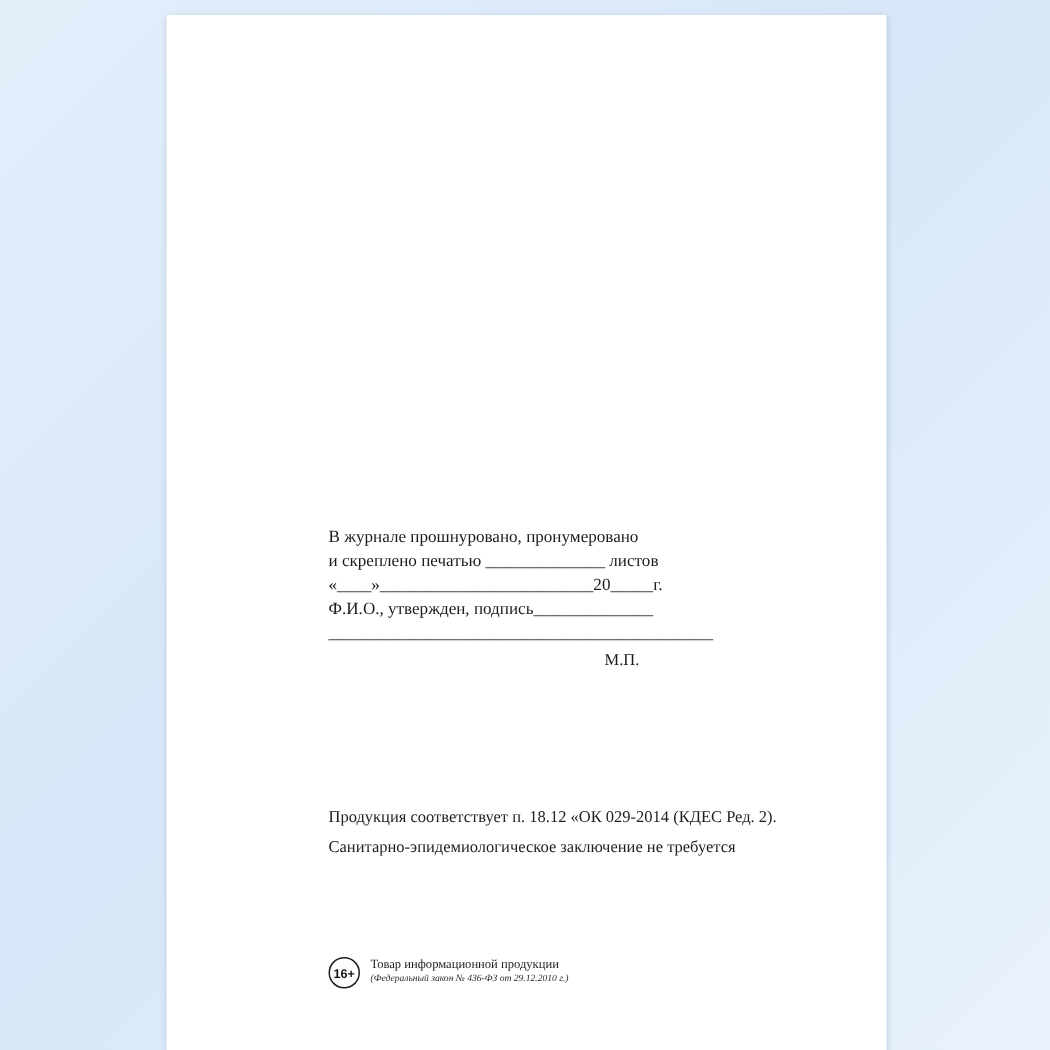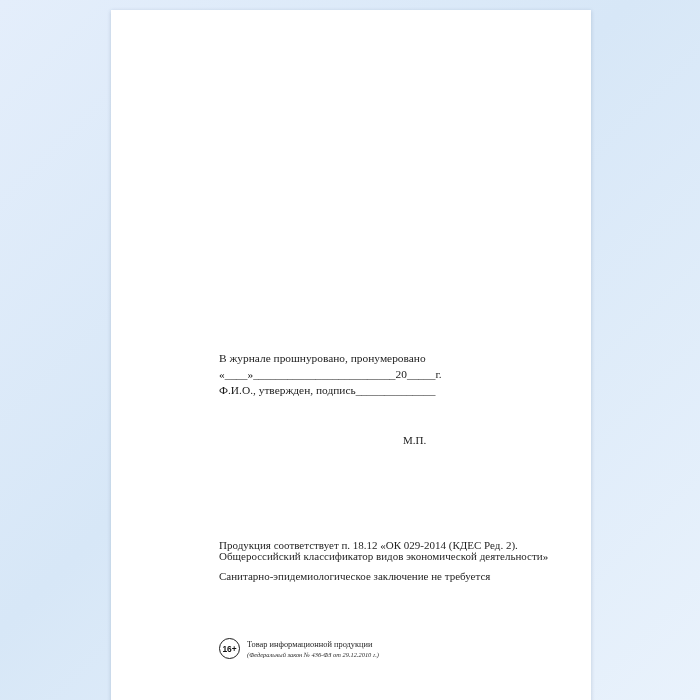--- a/index.html
+++ b/index.html
@@ -63,21 +63,21 @@
     font-style: italic;
   }
   .legal .gap {
     height: 9px;
   }
   .age-row {
     position: absolute;
     left: 108px;
     top: 628px;
     display: flex;
-    align-items: flex-end;
+    align-items: flex-start;
   }
   .age-badge {
     width: 19px;
     height: 19px;
     border: 1.2px solid #1d1d1d;
     border-radius: 50%;
     display: flex;
     align-items: center;
     justify-content: center;
     font-size: 8.4px;
@@ -104,29 +104,30 @@
   }
 </style>
 </head>
 <body>
 
 <div class="stage">
   <div class="page">
 
     <div class="block-center">
       <div class="line">В журнале прошнуровано, пронумеровано</div>
+      <div class="line">и скреплено печатью ______________ листов</div>
       <div class="line">«____»_________________________20_____г.</div>
       <div class="line">Ф.И.О., утвержден, подпись______________</div>
+      <div class="line">_____________________________________________</div>
     </div>
 
     <div class="mp">М.П.</div>
 
     <div class="legal">
       <div class="l">Продукция соответствует п. 18.12 «ОК 029-2014 (КДЕС Ред. 2).</div>
-      <div class="l">Общероссийский классификатор видов экономической деятельности»</div>
       <div class="gap"></div>
       <div class="l">Санитарно-эпидемиологическое заключение не требуется</div>
       <div class="gap"></div>
       <div class="gap"></div>
     </div>
 
     <div class="age-row">
       <div class="age-badge">16+</div>
       <div class="age-texts">
         <div class="age-main">Товар информационной продукции</div>

